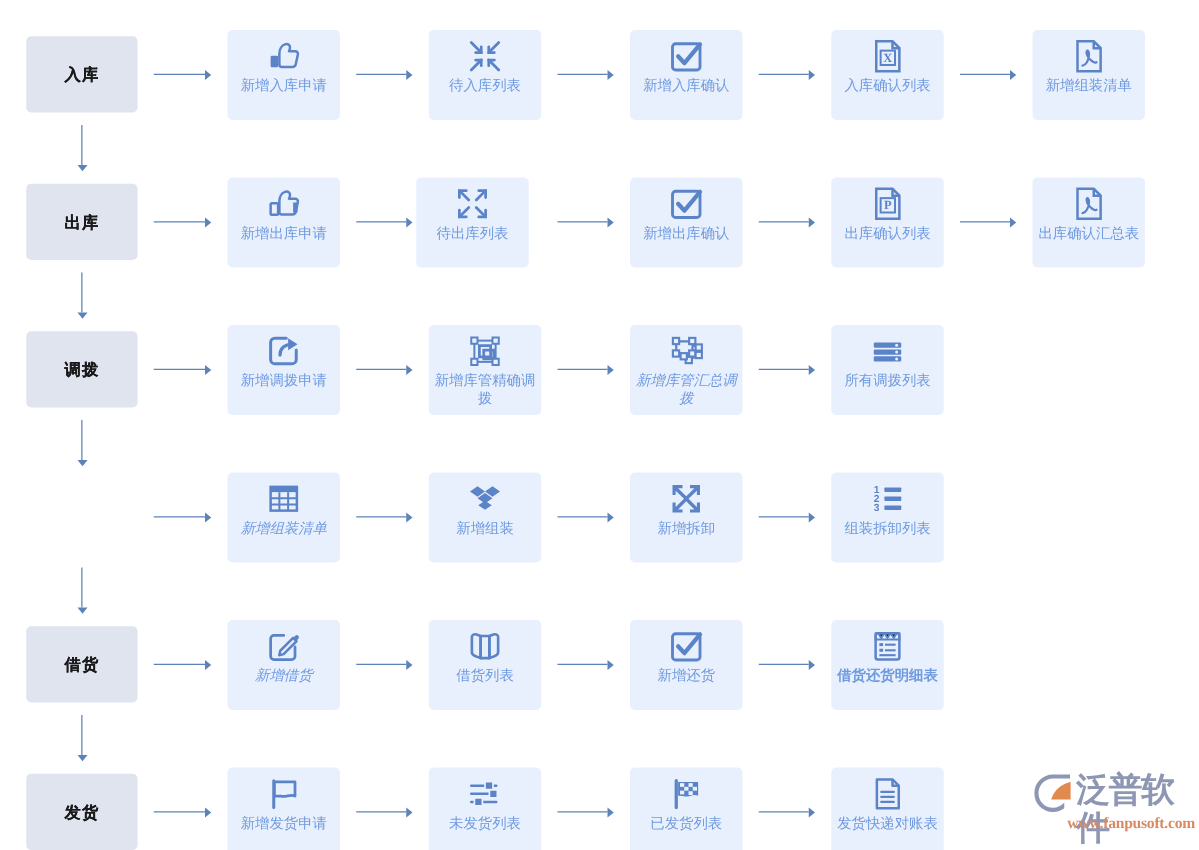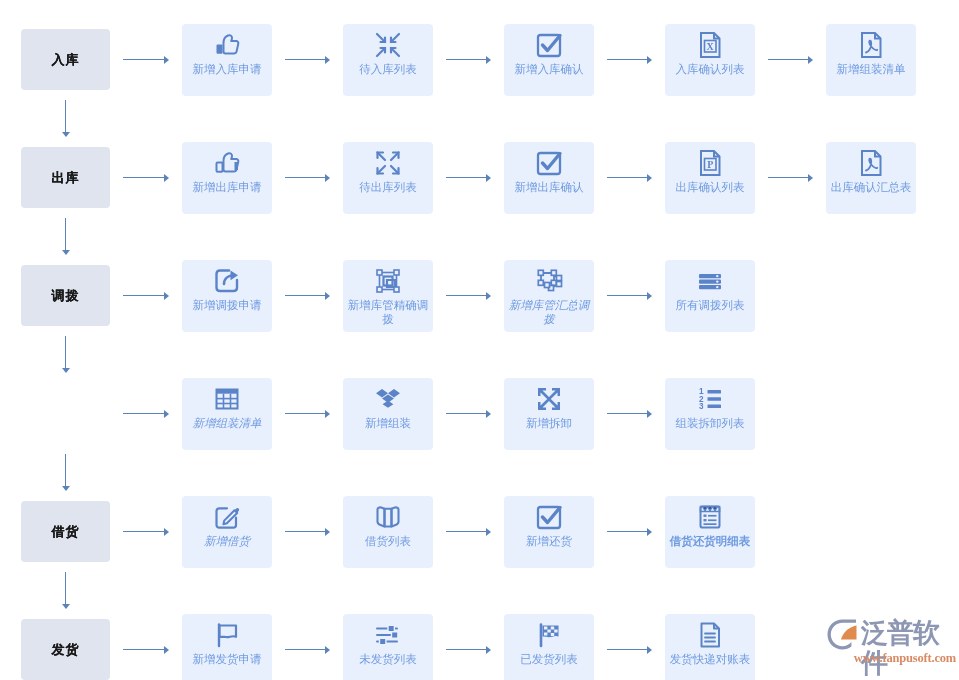--- a/index.html
+++ b/index.html
@@ -175,21 +175,21 @@
             <rect x="4.5" y="14.5" width="6" height="9.2" rx="1" fill="none" stroke="#5b83c8" stroke-width="2"></rect>
             <rect x="22.5" y="14" width="3.5" height="8" fill="#5b83c8"></rect>
           </svg>
         </div>
         <div class="lb">新增出库申请</div>
       </div>
       <div class="harrow" style="left: 285px; top: 26px; width: 45px;">
         <div class="ln" style="width: 40px;"></div>
         <div class="hd" style="left: 40px;"></div>
       </div>
-      <div class="card" style="left: 343px;">
+      <div class="card" style="left: 333px;">
         <div class="ic">
           <svg width="30" height="30" viewBox="0 0 30 30">
             <g stroke="#5b83c8" stroke-width="2.2" stroke-linecap="round" fill="none">
               <path d="M12 12 L4.5 4.5"></path>
               <path d="M4.5 10 L4.5 4.5 L10 4.5"></path>
               <path d="M18 12 L25.5 4.5"></path>
               <path d="M20 4.5 L25.5 4.5 L25.5 10"></path>
               <path d="M12 18 L4.5 25.5"></path>
               <path d="M4.5 20 L4.5 25.5 L10 25.5"></path>
               <path d="M18 18 L25.5 25.5"></path>

